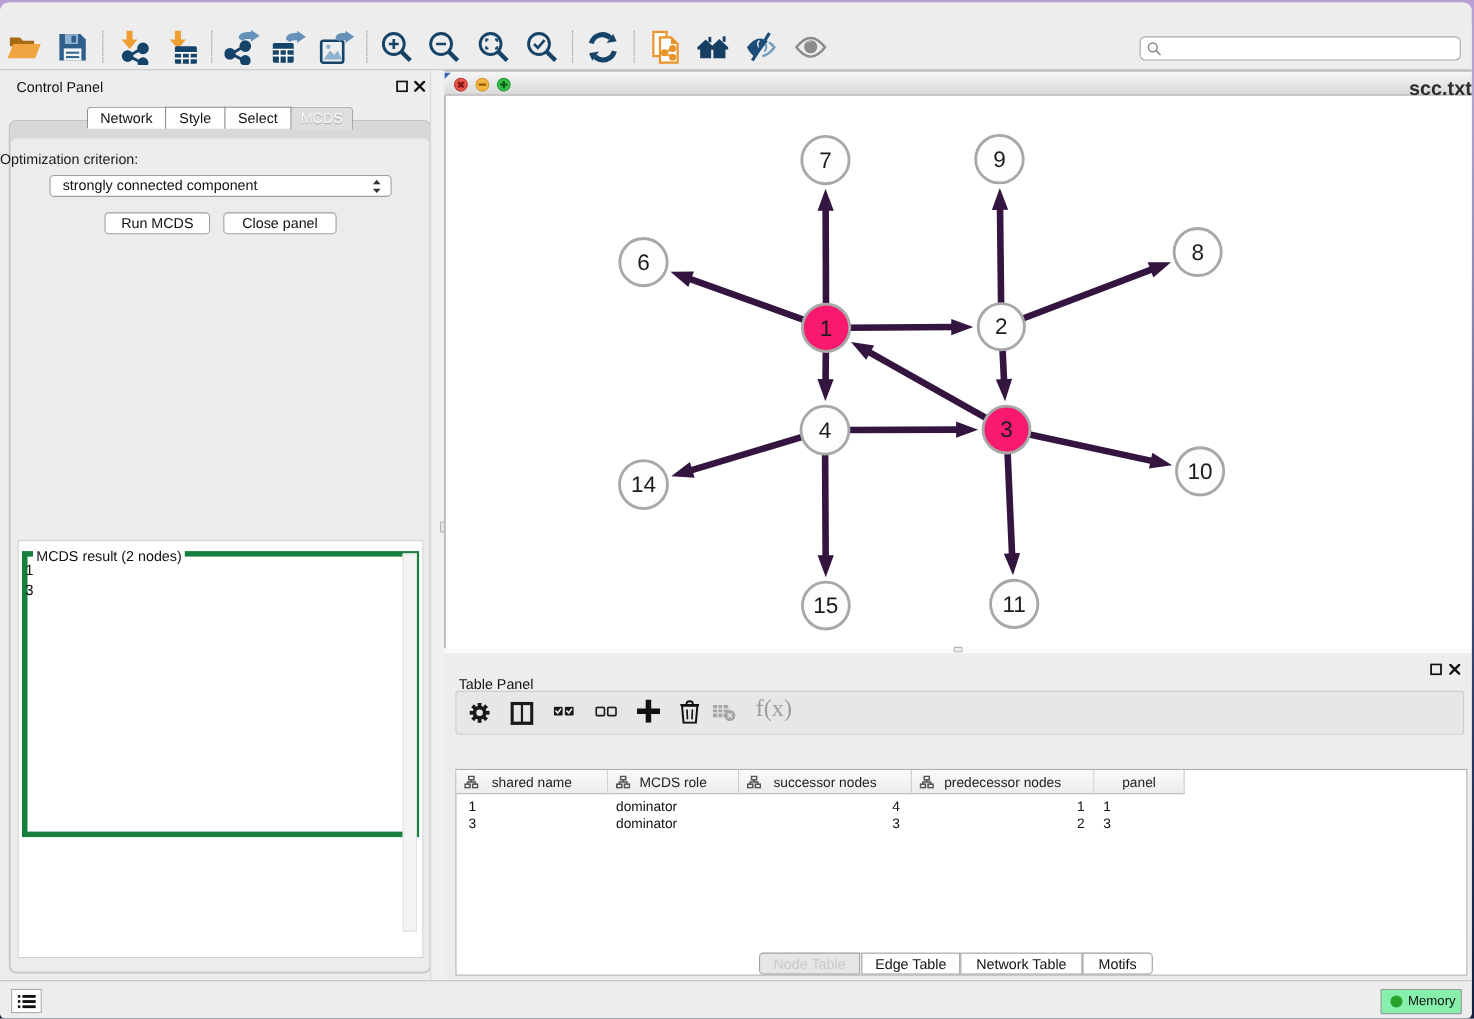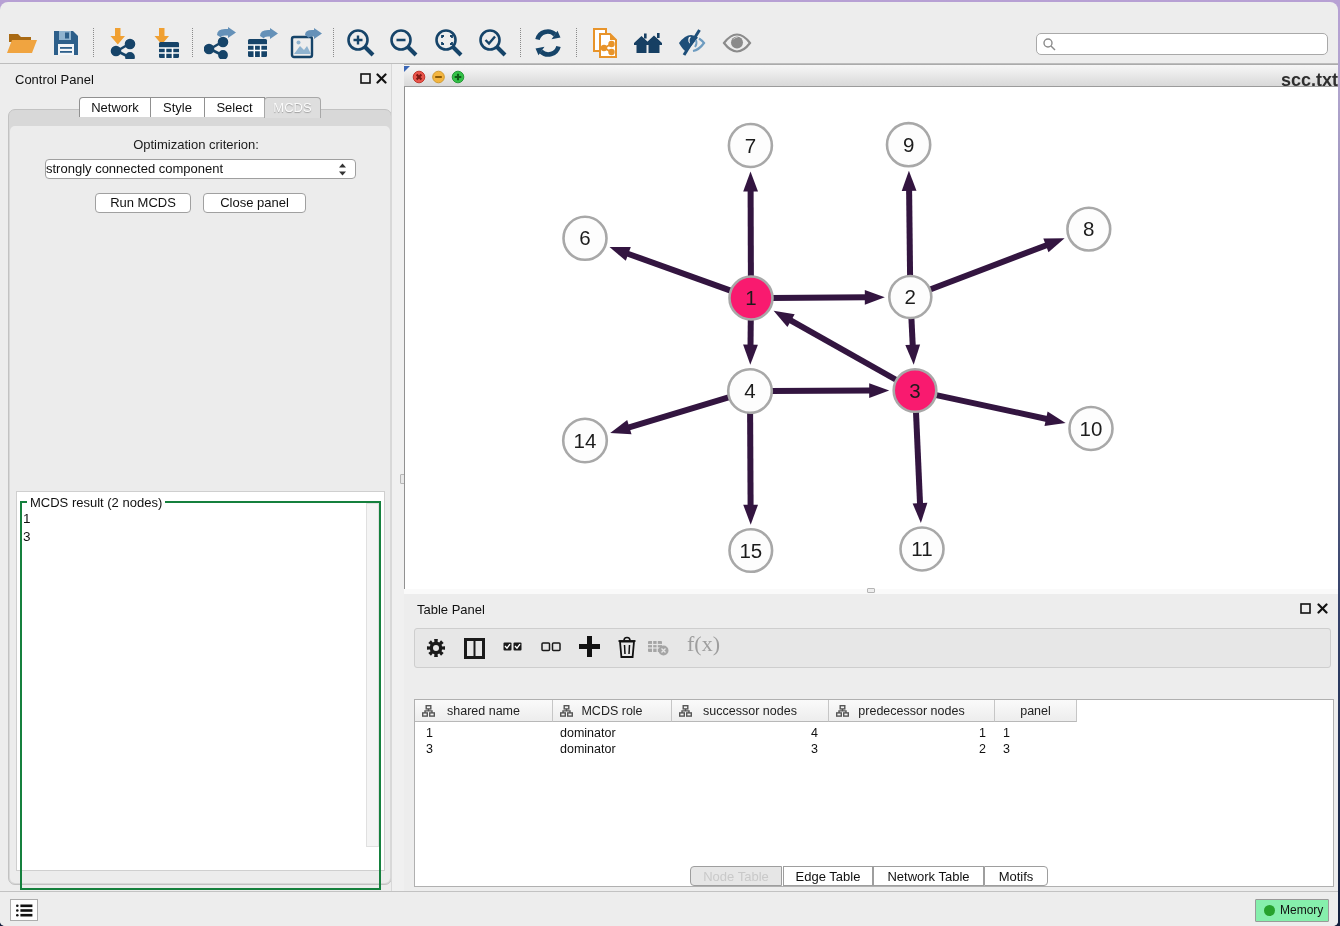--- a/index.html
+++ b/index.html
@@ -16,40 +16,40 @@
 .sep{position:absolute;top:6px;height:29px;width:1px;border-left:1px dotted #8a8a8a;}
 .ticon{position:absolute;top:5px;width:32px;height:32px;}
 #search{position:absolute;left:1036px;top:11px;width:290px;height:20px;background:#fff;border:1px solid #a9a9a9;border-radius:5px;}
 #main{left:0;top:62px;width:1338px;height:862px;}
 
 #cp{left:0;top:0;width:392px;height:827px;background:#ededed;}
 #cp-title{left:15px;top:8px;font-size:13px;color:#111;}
 .tab{position:absolute;top:33px;height:20px;box-sizing:border-box;background:#fff;border:1px solid #909090;border-bottom:none;font-size:13px;color:#111;text-align:center;line-height:20px;}
 #panelouter{left:8px;top:44.5px;width:384px;height:776px;background:#d8d8d8;border-radius:7px;border:1px solid #c2c2c2;box-sizing:border-box;}
 #panelinner{left:10px;top:62px;width:380px;height:757px;background:#ececec;border-radius:5px;}
-#optlabel{left:0px;top:73px;width:392px;text-align:center;font-size:13px;color:#1a1a1a;}
-#selbox{left:45px;top:95px;width:311px;height:20px;background:#fff;border:1px solid #9f9f9f;border-radius:4px;box-sizing:border-box;font-size:13px;color:#111;line-height:18px;}
+#optlabel{left:0px;top:73px;width:392px;text-align:left;font-size:13px;color:#1a1a1a;}
+#selbox{left:45px;top:95px;width:311px;height:20px;background:#fff;border:1px solid #9f9f9f;border-radius:4px;box-sizing:border-box;font-size:13px;color:#111;line-height:18px;padding-left:11px;}
 .btn{position:absolute;top:129px;height:20px;background:#fff;border:1px solid #a0a0a0;border-radius:4px;box-sizing:border-box;font-size:13px;color:#111;text-align:center;line-height:18px;}
 #mcdsbox{left:16px;top:427px;width:369px;height:380px;background:#fff;border:1px solid #cfcfcf;box-sizing:border-box;}
-#fieldset{position:absolute;left:3px;top:9px;width:361px;height:389px;border:2px solid #15803d;box-sizing:border-box;}
+#fieldset{position:absolute;left:3px;top:9px;width:361px;height:260px;border:5px solid #15803d;box-sizing:border-box;}
 #legend{position:absolute;left:5px;top:-8px;background:#fff;padding:0 3px;font-size:13px;color:#111;}
 #mcdsvals{position:absolute;left:6px;top:18px;font-size:13.5px;color:#111;line-height:18px;}
 #mscroll{position:absolute;right:5px;top:11px;width:13px;height:344px;background:#f4f4f4;border:1px solid #e0e0e0;box-sizing:border-box;}
 
 #vsplit{left:391px;top:0;width:14px;height:827px;background:#f0f0f0;border-left:1px solid #d8d8d8;box-sizing:border-box;}
 #vgrip{left:399.5px;top:410px;width:5px;height:10px;background:#e8e8e8;border:1px solid #b5b5b5;border-radius:1px;box-sizing:border-box;}
 
 #nettitle{left:404px;top:0px;width:934px;height:22.5px;background:linear-gradient(#f7f7f7,#d9d9d9);border-top:1px solid #ababab;border-bottom:1px solid #9b9b9b;box-sizing:border-box;}
 #nettitletext{position:absolute;left:0;right:0;top:5px;text-align:right;font-size:18px;font-weight:bold;color:#2e2e2e;}
 #canvas{left:404px;top:22.5px;width:934px;height:502.5px;background:#fff;border-left:1px solid #919191;box-sizing:border-box;}
 #hsplit{left:404px;top:525px;width:934px;height:4.5px;background:#fafafa;}
 #hgrip{left:867px;top:524px;width:8px;height:5px;background:#eee;border:1px solid #b5b5b5;border-radius:1px;box-sizing:border-box;}
 
 #tp{left:404px;top:529.5px;width:934px;height:297.5px;background:#ededed;}
-#tp-title{left:13px;top:8px;font-size:13px;color:#111;}
+#tp-title{left:13px;top:20px;font-size:13px;color:#111;}
 #tptools{left:10px;top:34px;width:917px;height:40px;background:#e7e7e7;border:1px solid #cecece;border-radius:3px;box-sizing:border-box;}
 .tbicon{position:absolute;top:9px;}
 #tbl{left:10px;top:77px;width:920px;height:188px;background:#fff;border:1px solid #b0b0b0;box-sizing:border-box;margin-top:28px;}
 .hcell{position:absolute;top:0;height:22px;background:linear-gradient(#fafafa,#ededed);border-right:1px solid #c6c6c6;border-bottom:1px solid #b8b8b8;box-sizing:border-box;font-size:12.5px;color:#222;text-align:center;line-height:22px;}
 .hicon{position:absolute;left:7px;top:5px;}
 .cell{position:absolute;font-size:12.5px;color:#111;height:16px;line-height:16px;}
 
 .btab{position:absolute;top:272px;height:20px;background:#fff;border:1px solid #9e9e9e;box-sizing:border-box;font-size:13px;color:#111;text-align:center;line-height:19px;}
 
 #status{left:0;top:827px;width:1338px;height:35px;background:#ededed;border-top:1px solid #c2c2c2;box-sizing:border-box;}

